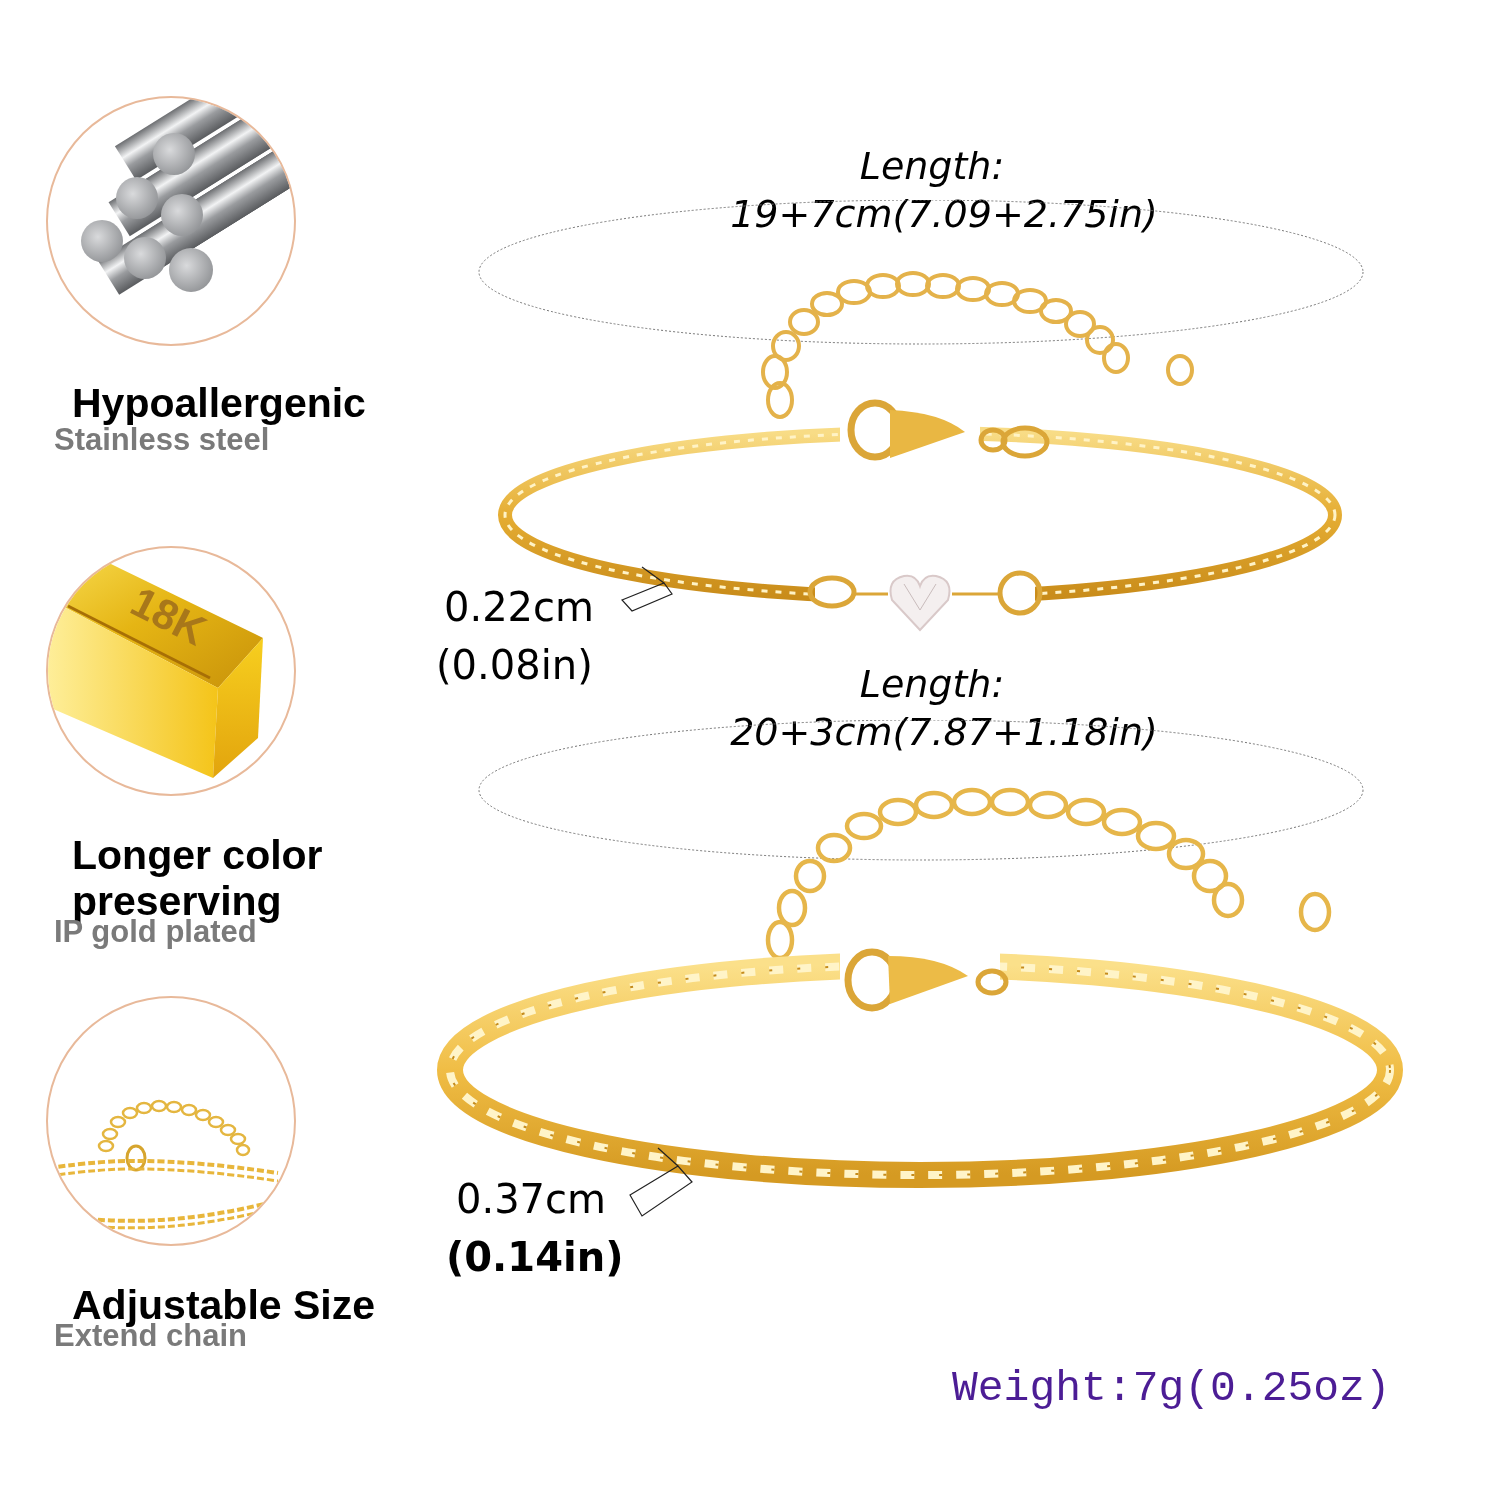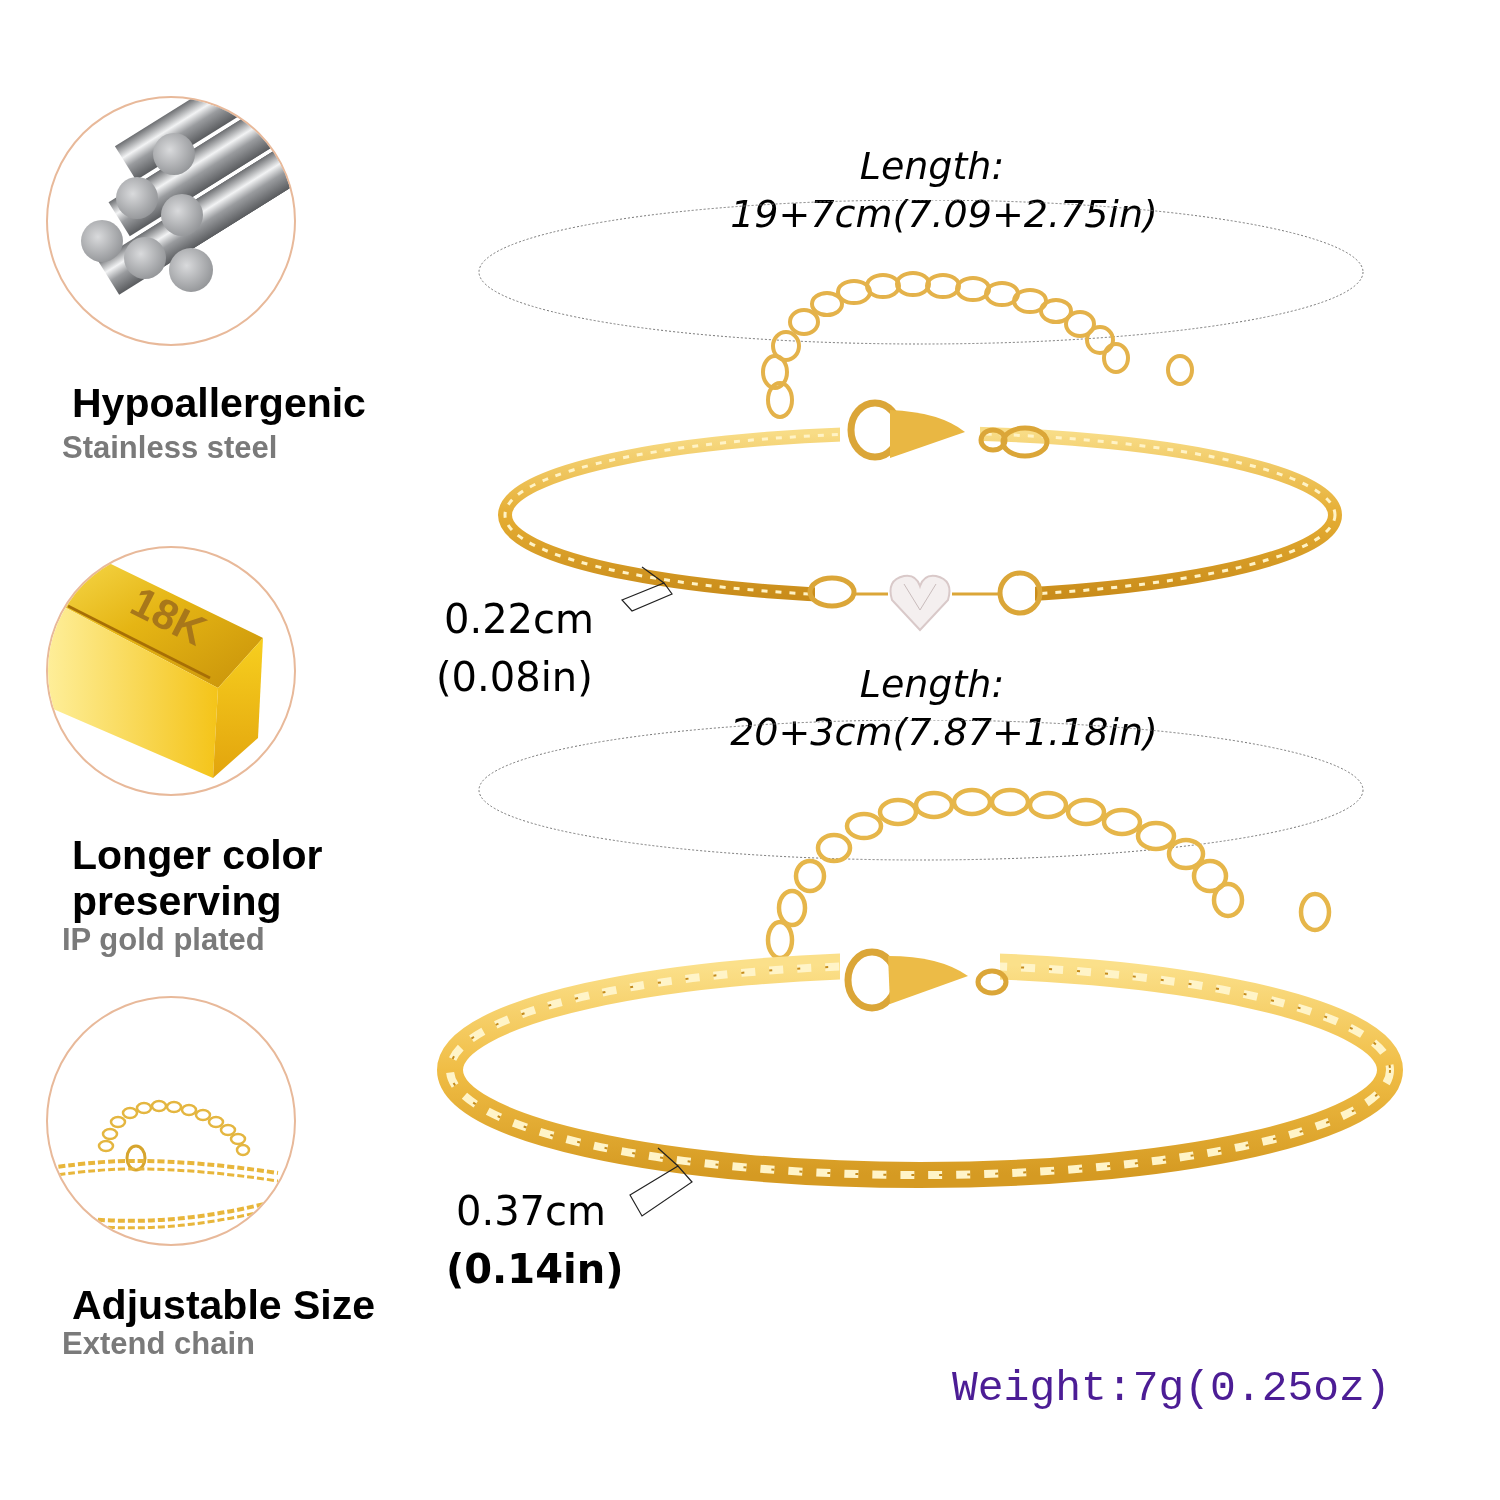--- a/index.html
+++ b/index.html
@@ -10,26 +10,26 @@
   .feature-circle {
     position: absolute; left: 46px; width: 246px; height: 246px;
     border-radius: 50%; border: 2px solid #e8b99a; overflow: hidden; background: #fff;
   }
   .feature-title {
     position: absolute; left: 54px; font-family: "Liberation Sans", sans-serif;
     font-weight: bold; font-size: 41px; color: #000000; line-height: 46px; margin: 18px;
   }
   .feature-sub {
     position: absolute; left: 54px; font-family: "Liberation Sans", sans-serif;
-    font-weight: bold; font-size: 31px; color: #7a7a7a; margin: 8px;
+    font-weight: bold; font-size: 31px; color: #7a7a7a; margin: 0;
   }
 
   
   .len-label { position: absolute; font-family: "DejaVu Sans", sans-serif; font-size: 38px; color: #000; text-align: center; width: 700px; font-style: italic; }
-  .dim-label { position: absolute; font-family: "DejaVu Sans", sans-serif; font-size: 40px; color: #000; line-height: 58px; margin-top: 12px; }
+  .dim-label { position: absolute; font-family: "DejaVu Sans", sans-serif; font-size: 40px; color: #000; line-height: 58px; }
   .weight { position: absolute; left: 952px; top: 1364px; font-family: Liberation Mono, monospace; font-size: 43px; color: #4c1d95; }
 
   svg { display: block; }
 </style>
 </head>
 <body>
 
 <div class="feature-circle" style="top:96px;">
   <svg width="246" height="246" viewBox="0 0 246 246">
     <defs>

